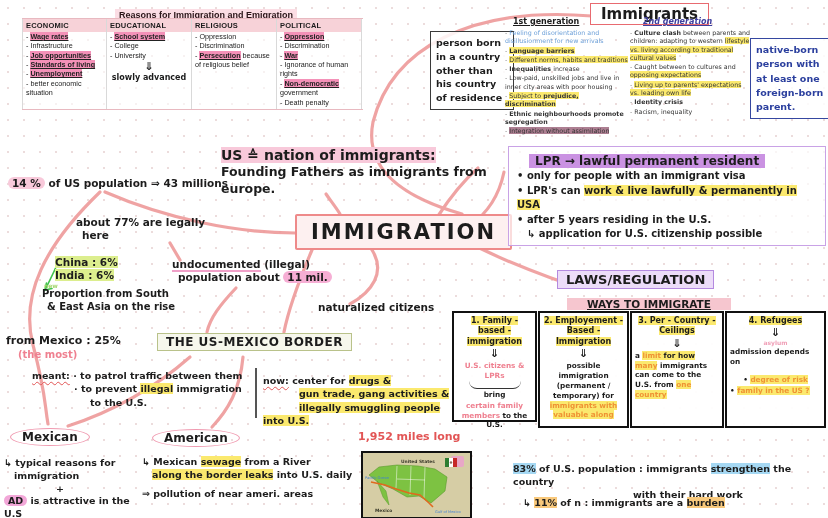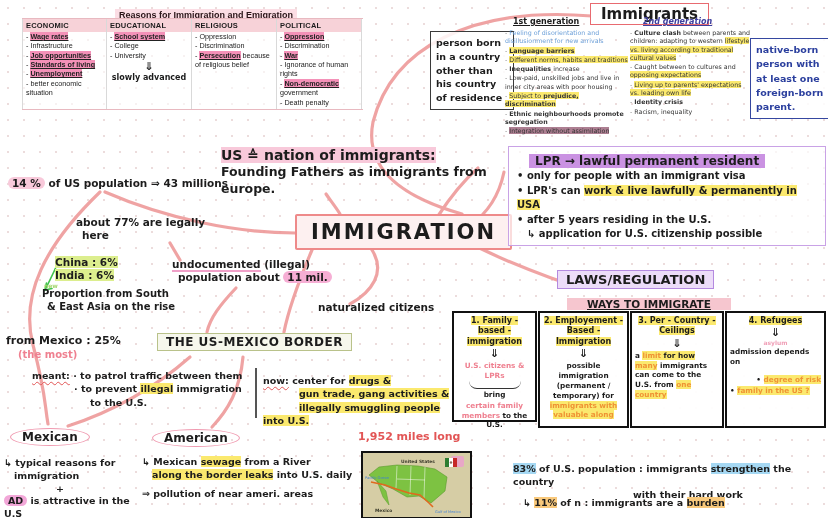--- a/index.html
+++ b/index.html
@@ -228,21 +228,21 @@
   <div class="abs z wcol" style="left:630px;top:311px;width:94px;height:117px;">
     <div class="wtitle"><span class="hly">3. Per - Country - Ceilings</span></div>
     <div class="bigdown">⇓</div>
     <div class="wbody" style="text-align:left;"><span>a </span><span class="hly torange">limit</span><span class="hly"> for how </span><span class="hly torange">many</span><span> immigrants can come to the U.S. from </span><span class="hly torange">one country</span></div>
   </div>
   <div class="abs z wcol" style="left:725px;top:311px;width:101px;height:117px;">
     <div class="wtitle"><span class="hly">4. Refugees</span></div>
     <div class="bigdown">⇓</div>
     <div class="tinygreen" style="color:#f0a0b8;">asylum</div>
     <div class="wbody" style="text-align:left;">admission depends on</div>
-    <div class="wbody" style="text-align:right;margin-top:8px;">• <span class="hly torange">degree of risk</span></div>
+    <div class="wbody" style="text-align:center;margin-top:8px;">• <span class="hly torange">degree of risk</span></div>
     <div class="wbody" style="text-align:left;">• <span class="hly torange">family in the US ?</span></div>
   </div>
 
   <div class="abs z borderbox" style="left:157px;top:333px;">THE US-MEXICO BORDER</div>
   <div class="abs z mnw" style="left:32px;top:369px;width:212px;">
     <span class="wavy b">meant:</span>
     <span>· <span>to patrol traffic between them</span></span><br>
     <span style="margin-left:42px;">· <span>to prevent </span><span class="hly">illegal</span><span> immigration</span></span><br>
     <span style="margin-left:58px;">to the U.S.</span>
   </div>

